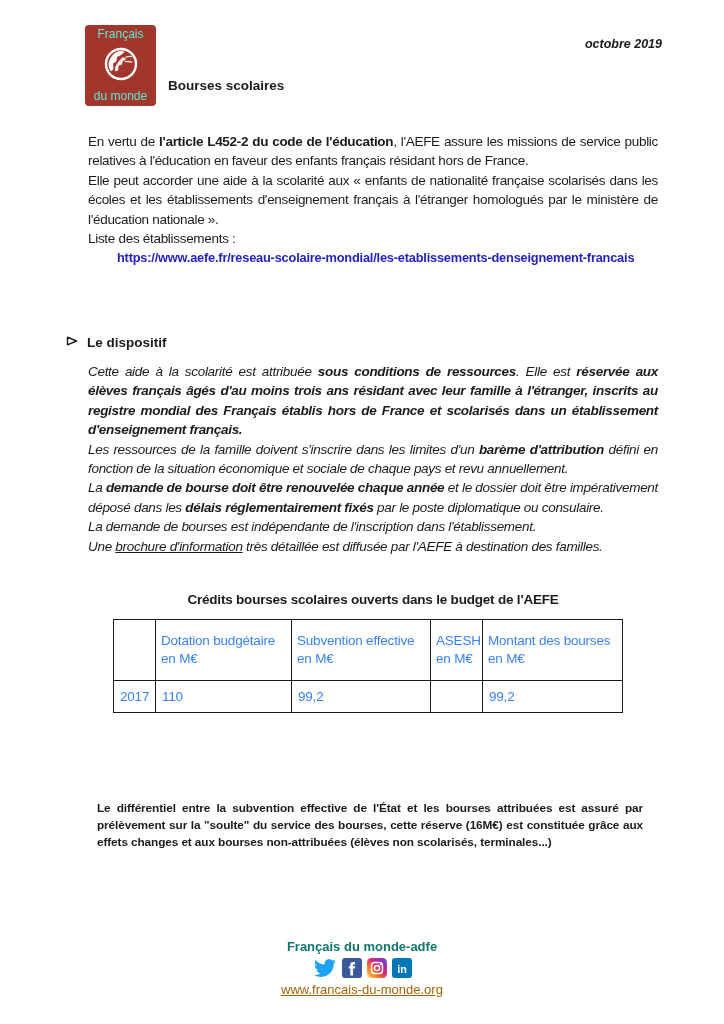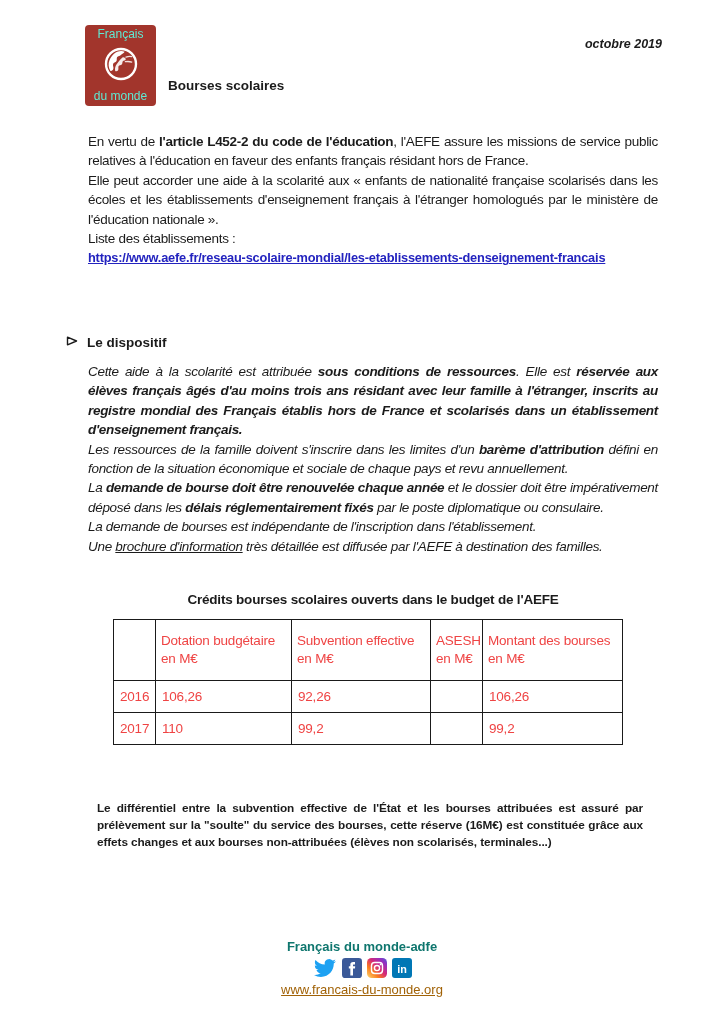--- a/index.html
+++ b/index.html
@@ -18,27 +18,27 @@
   
   .body-text{position:absolute;left:88px;width:570px;margin:0;font-size:13.5px;line-height:19.4px;
              letter-spacing:-0.3px;text-align:justify;}
   #intro{top:132px;}
   #coverage{top:277px;}
   .section-heading{position:absolute;left:66px;top:335px;font-size:13.5px;font-weight:bold;
                    display:flex;align-items:center;gap:9px;}
   #dispositif{top:362px;font-style:italic;}
   .b{font-weight:bold;}
   .u{text-decoration:underline;}
-  .lnk{color:#2323BF;font-weight:bold;text-decoration:underline;font-size:12.8px;letter-spacing:-0.2px;}
+  .lnk{color:#2323BF;font-weight:bold;font-size:12.8px;letter-spacing:-0.2px;margin-left:29px;}
 
   
   .table-title{position:absolute;left:88px;top:592px;width:570px;text-align:center;
                font-weight:bold;font-size:13.5px;letter-spacing:-0.2px;}
   table.credits{position:absolute;left:113px;top:619px;border-collapse:collapse;table-layout:fixed;
-                width:509px;font-size:13.5px;letter-spacing:-0.2px;color:#ef4444;}
+                width:509px;font-size:13.5px;letter-spacing:-0.2px;color:#3b82f6;}
   table.credits th,table.credits td{border:1.5px solid #1a1a1a;overflow:hidden;}
   table.credits th{height:56px;font-weight:normal;text-align:left;vertical-align:middle;
                    padding:2px 5px;line-height:18px;}
   table.credits td{height:29px;vertical-align:middle;padding:1px 6px;}
   td.year{text-align:center;padding:1px 1px;}
   td.montant{vertical-align:top;padding-top:3px;padding-left:10px;}
   col.c0{width:42px;}col.c1{width:136px;}col.c2{width:139px;}col.c3{width:52px;}col.c4{width:140px;}
 
   .footnote{position:absolute;left:97px;top:800px;width:546px;margin:0;font-size:11.8px;
             font-weight:bold;line-height:16.9px;text-align:justify;letter-spacing:-0.1px;}
@@ -99,27 +99,20 @@
       <tr>
         <th></th>
         <th>Dotation budgétaire en M€</th>
         <th>Subvention effective en M€</th>
         <th>ASESH en M€</th>
         <th>Montant des bourses en M€</th>
       </tr>
     </thead>
     <tbody>
       <tr>
-        <td class="year">2016</td>
-        <td>106,26</td>
-        <td>92,26</td>
-        <td></td>
-        <td class="montant">106,26</td>
-      </tr>
-      <tr>
         <td class="year">2017</td>
         <td>110</td>
         <td>99,2</td>
         <td></td>
         <td class="montant">99,2</td>
       </tr>
     </tbody>
   </table>
 
   <p class="footnote">Le différentiel entre la subvention effective de l'État et les bourses attribuées est assuré par prélèvement sur la "soulte" du service des bourses, cette réserve (16M€) est constituée grâce aux effets changes et aux bourses non-attribuées (élèves non scolarisés, terminales...)</p>

